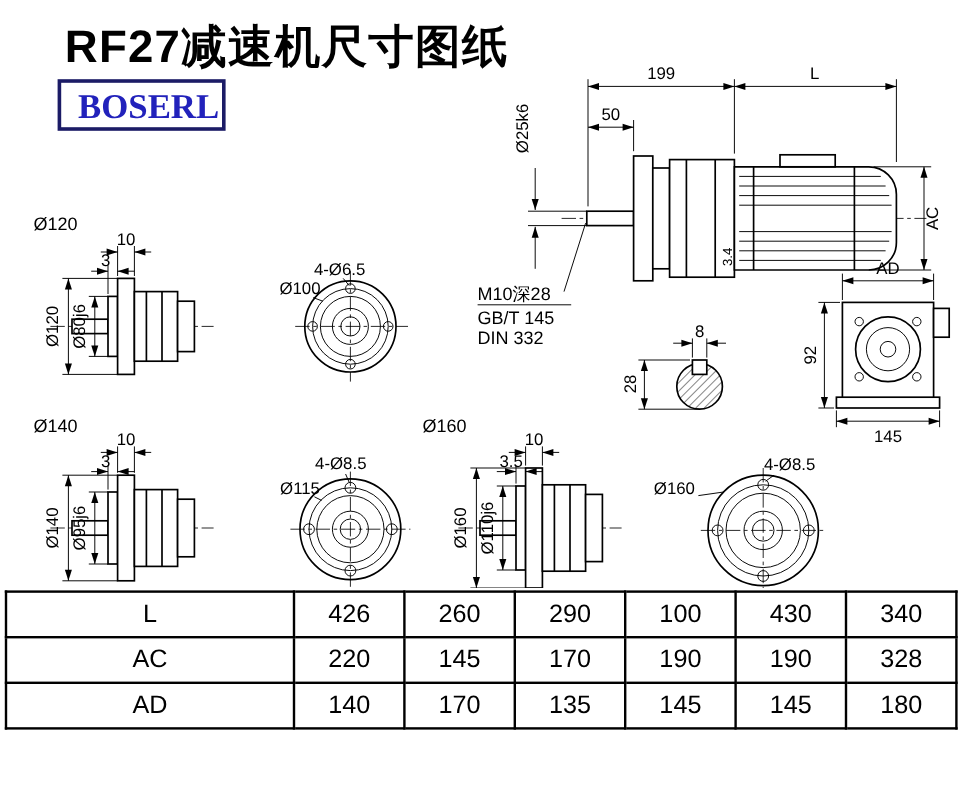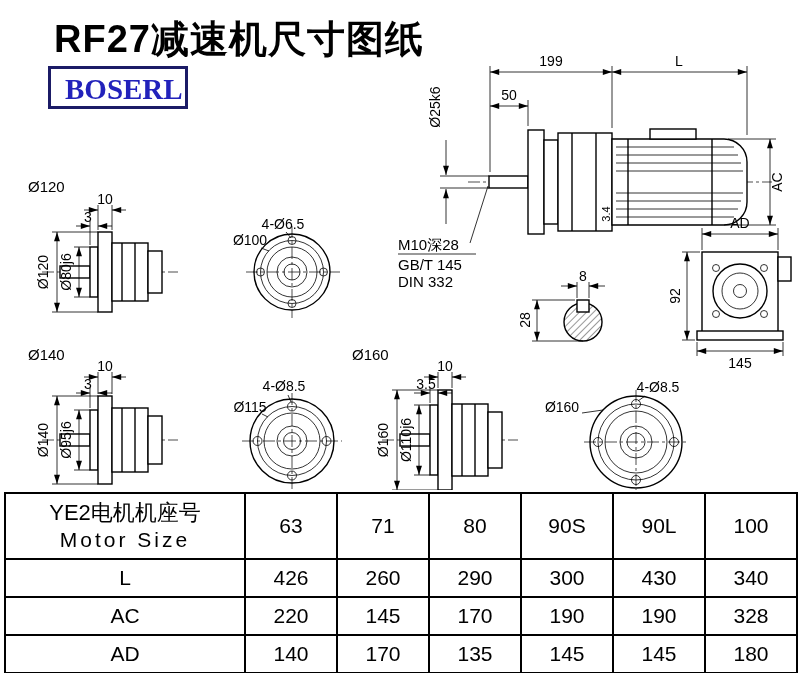--- a/index.html
+++ b/index.html
@@ -307,38 +307,26 @@
   <colgroup>
       <col class="c0">
       <col class="cn">
       <col class="cn">
       <col class="cn">
       <col class="cn">
       <col class="cn">
       <col class="cn">
     </colgroup>
   <tbody>
-  <tr>
-    <td class="hdr">
-      <div>YE2电机机座号</div>
-      <div class="en">Motor Size</div>
-    </td>
-    <td class="hdr num">63</td>
-    <td class="hdr num">71</td>
-    <td class="hdr num">80</td>
-    <td class="hdr num">90S</td>
-    <td class="hdr num">90L</td>
-    <td class="hdr num">100</td>
-  </tr>
   <tr class="r">
     <td>L</td>
     <td>426</td>
     <td>260</td>
     <td>290</td>
-    <td>300</td>
+    <td>100</td>
     <td>430</td>
     <td>340</td>
   </tr>
   <tr class="r">
     <td>AC</td>
     <td>220</td>
     <td>145</td>
     <td>170</td>
     <td>190</td>
     <td>190</td>

